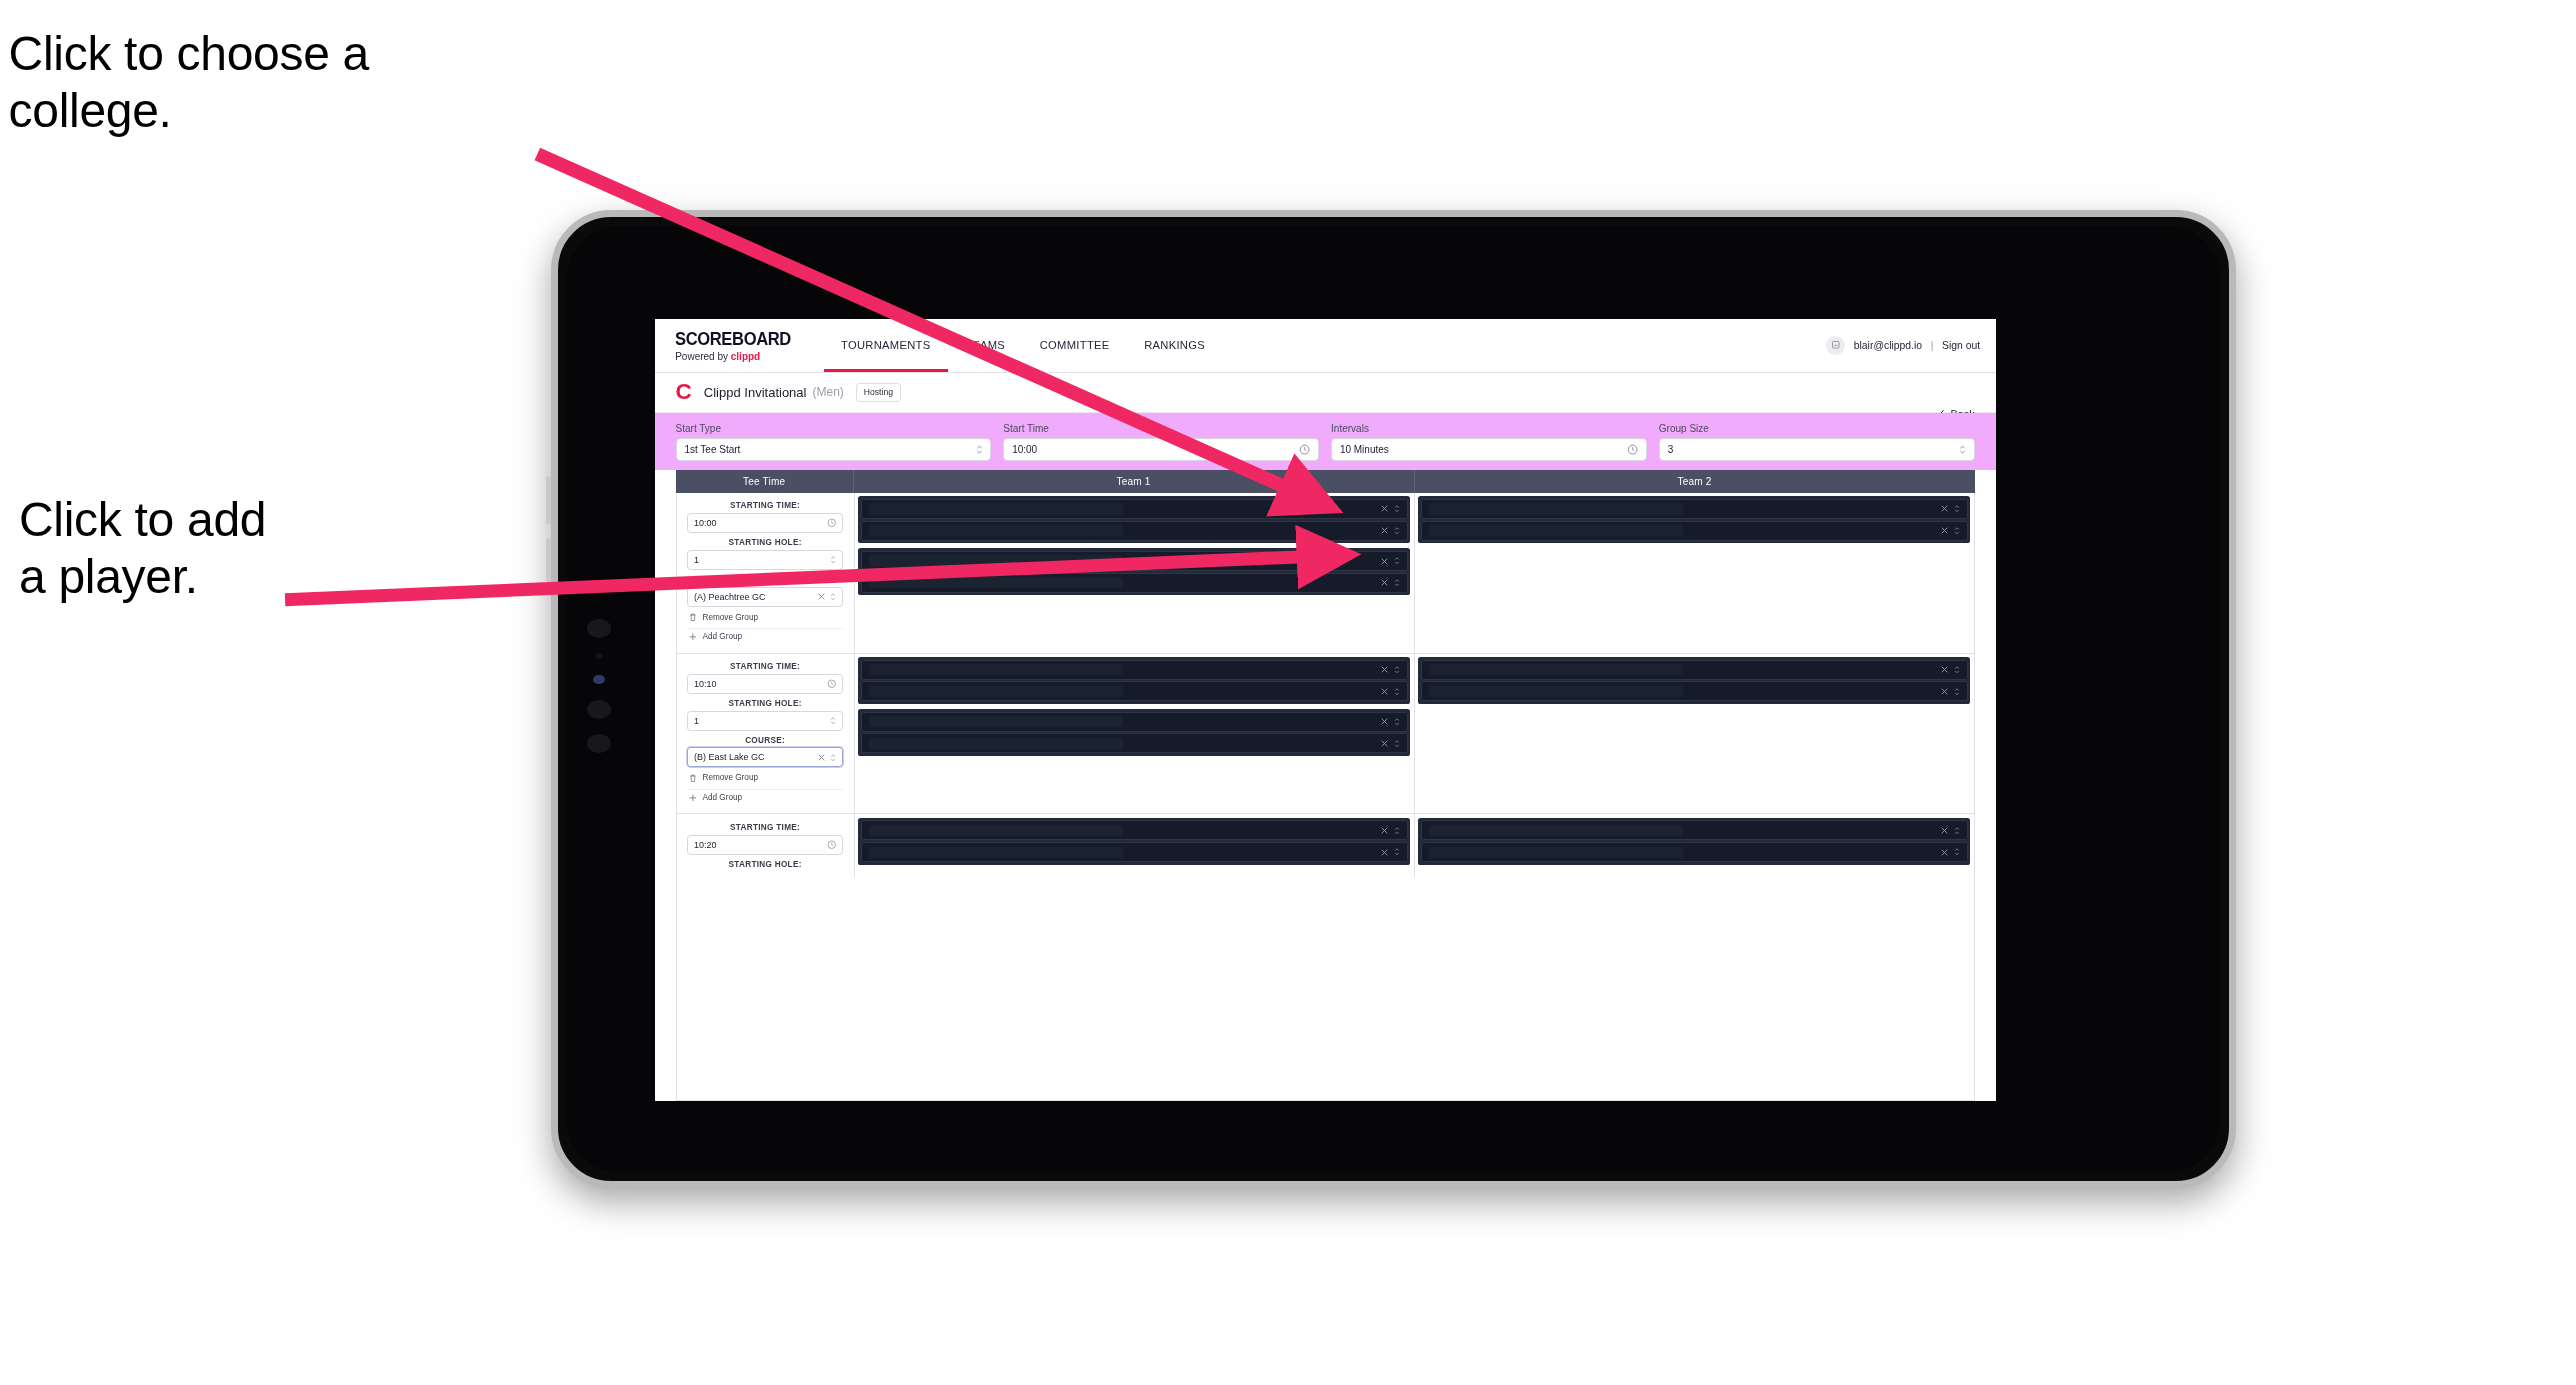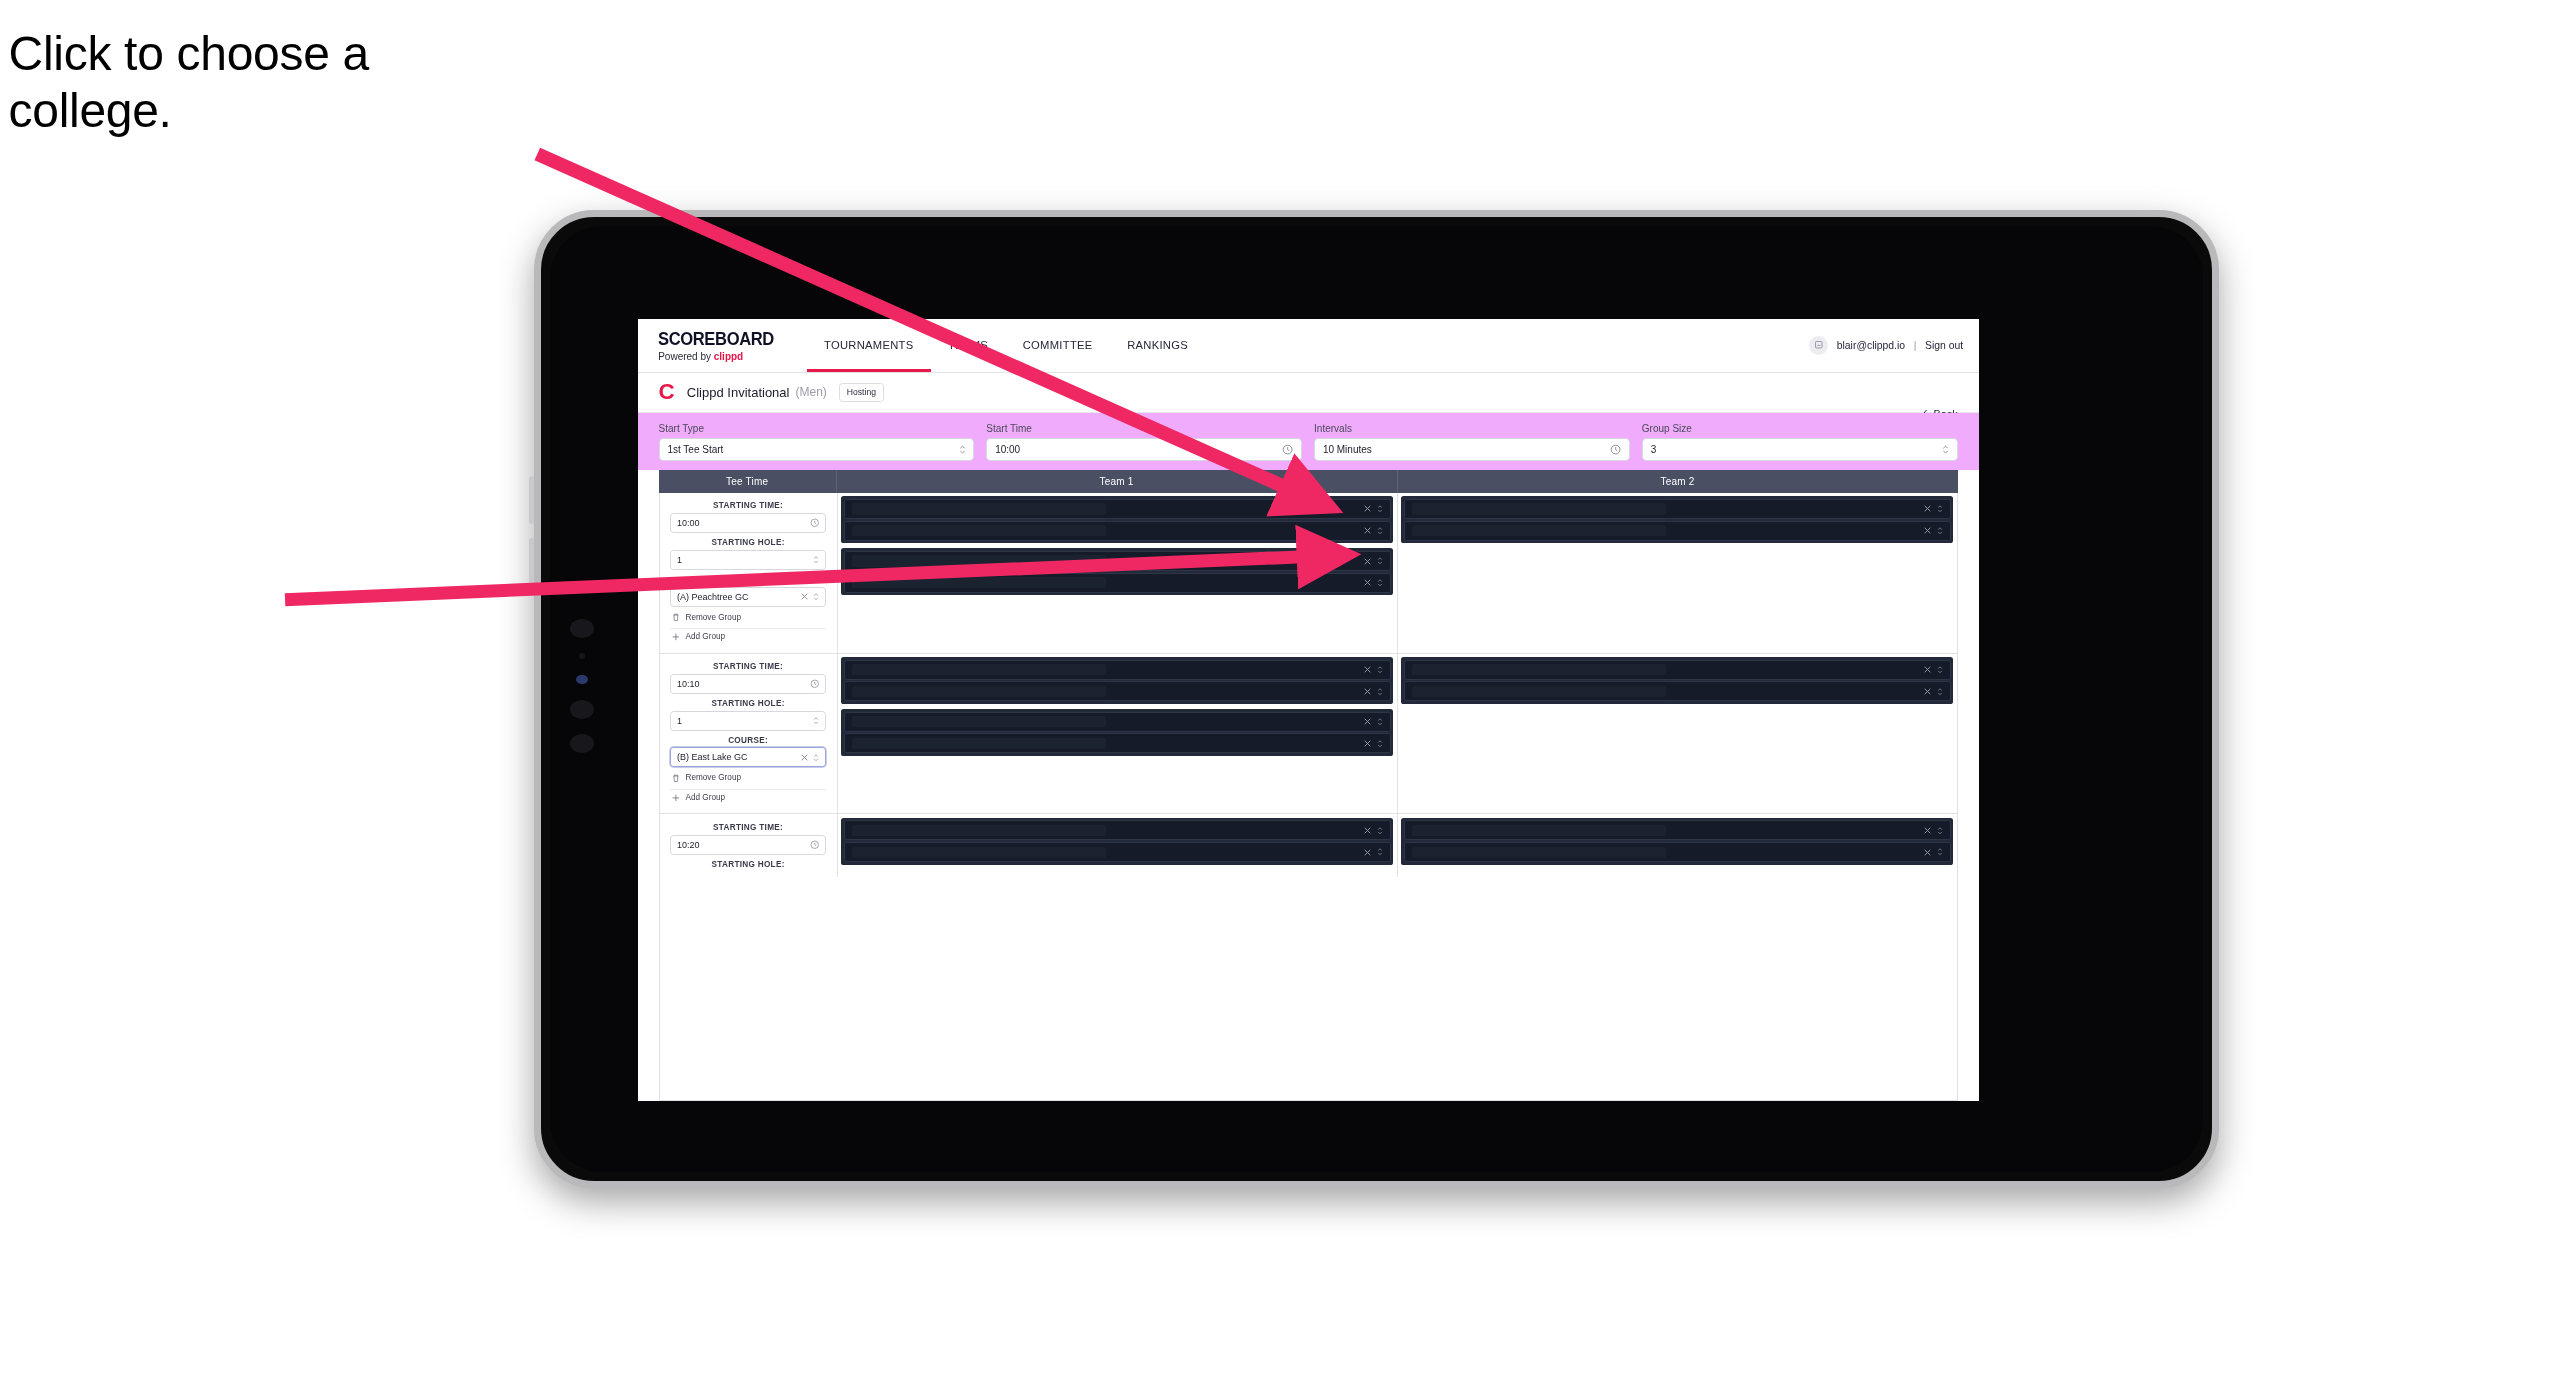--- a/index.html
+++ b/index.html
@@ -24,21 +24,21 @@
     font-family: "Liberation Sans", sans-serif;
   }
   .anno-1 { left: 8.6px; top: 26px; width: 536px; }
   .anno-2 { left: 19px; top: 492px; width: 484px; }
 
   .arrow-svg { position: absolute; left: 0; top: 0; width: 2576px; height: 1386px; pointer-events: none; z-index: 40; }
 
   
   .tablet {
     position: absolute;
-    left: 534px;
+    left: 551px;
     top: 210px;
     width: 1685px;
     height: 978px;
     background: #0a0a0a;
     border-radius: 60px;
     border: 7.8px solid #b9b9bb;
     box-shadow: 0 14px 35px rgba(0,0,0,0.35);
     z-index: 10;
   }
   .tablet-inner {
@@ -215,20 +215,22 @@
 
   svg.ic { display: block; }
 </style>
 </head>
 <body>
 
 <div class="stage">
 
   <div class="anno anno-1">Click to choose a
 college.</div>
+  <div class="anno anno-2">Click to add
+a player.</div>
 
   <div class="tablet">
     <div class="vol-btn" style="top:259px;height:48px;"></div>
     <div class="vol-btn" style="top:321px;height:48px;"></div>
     <div class="tablet-inner">
       <div class="side-dots">
         <div class="dot-lg"></div>
         <div class="dot-sm"></div>
         <div class="dot-blue"></div>
         <div class="dot-lg"></div>

